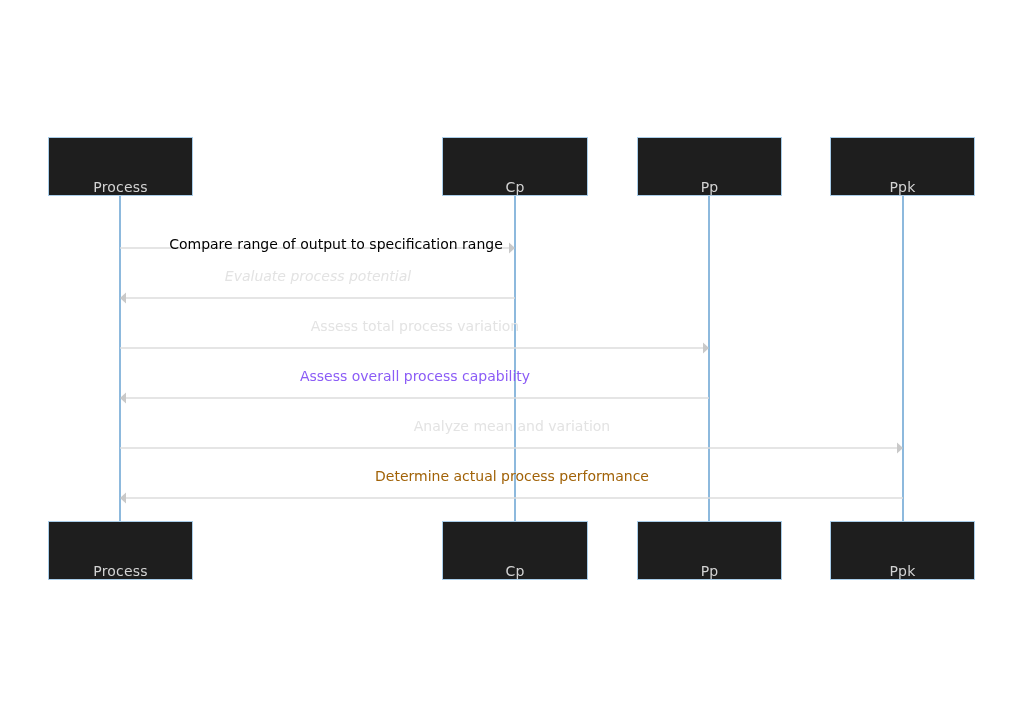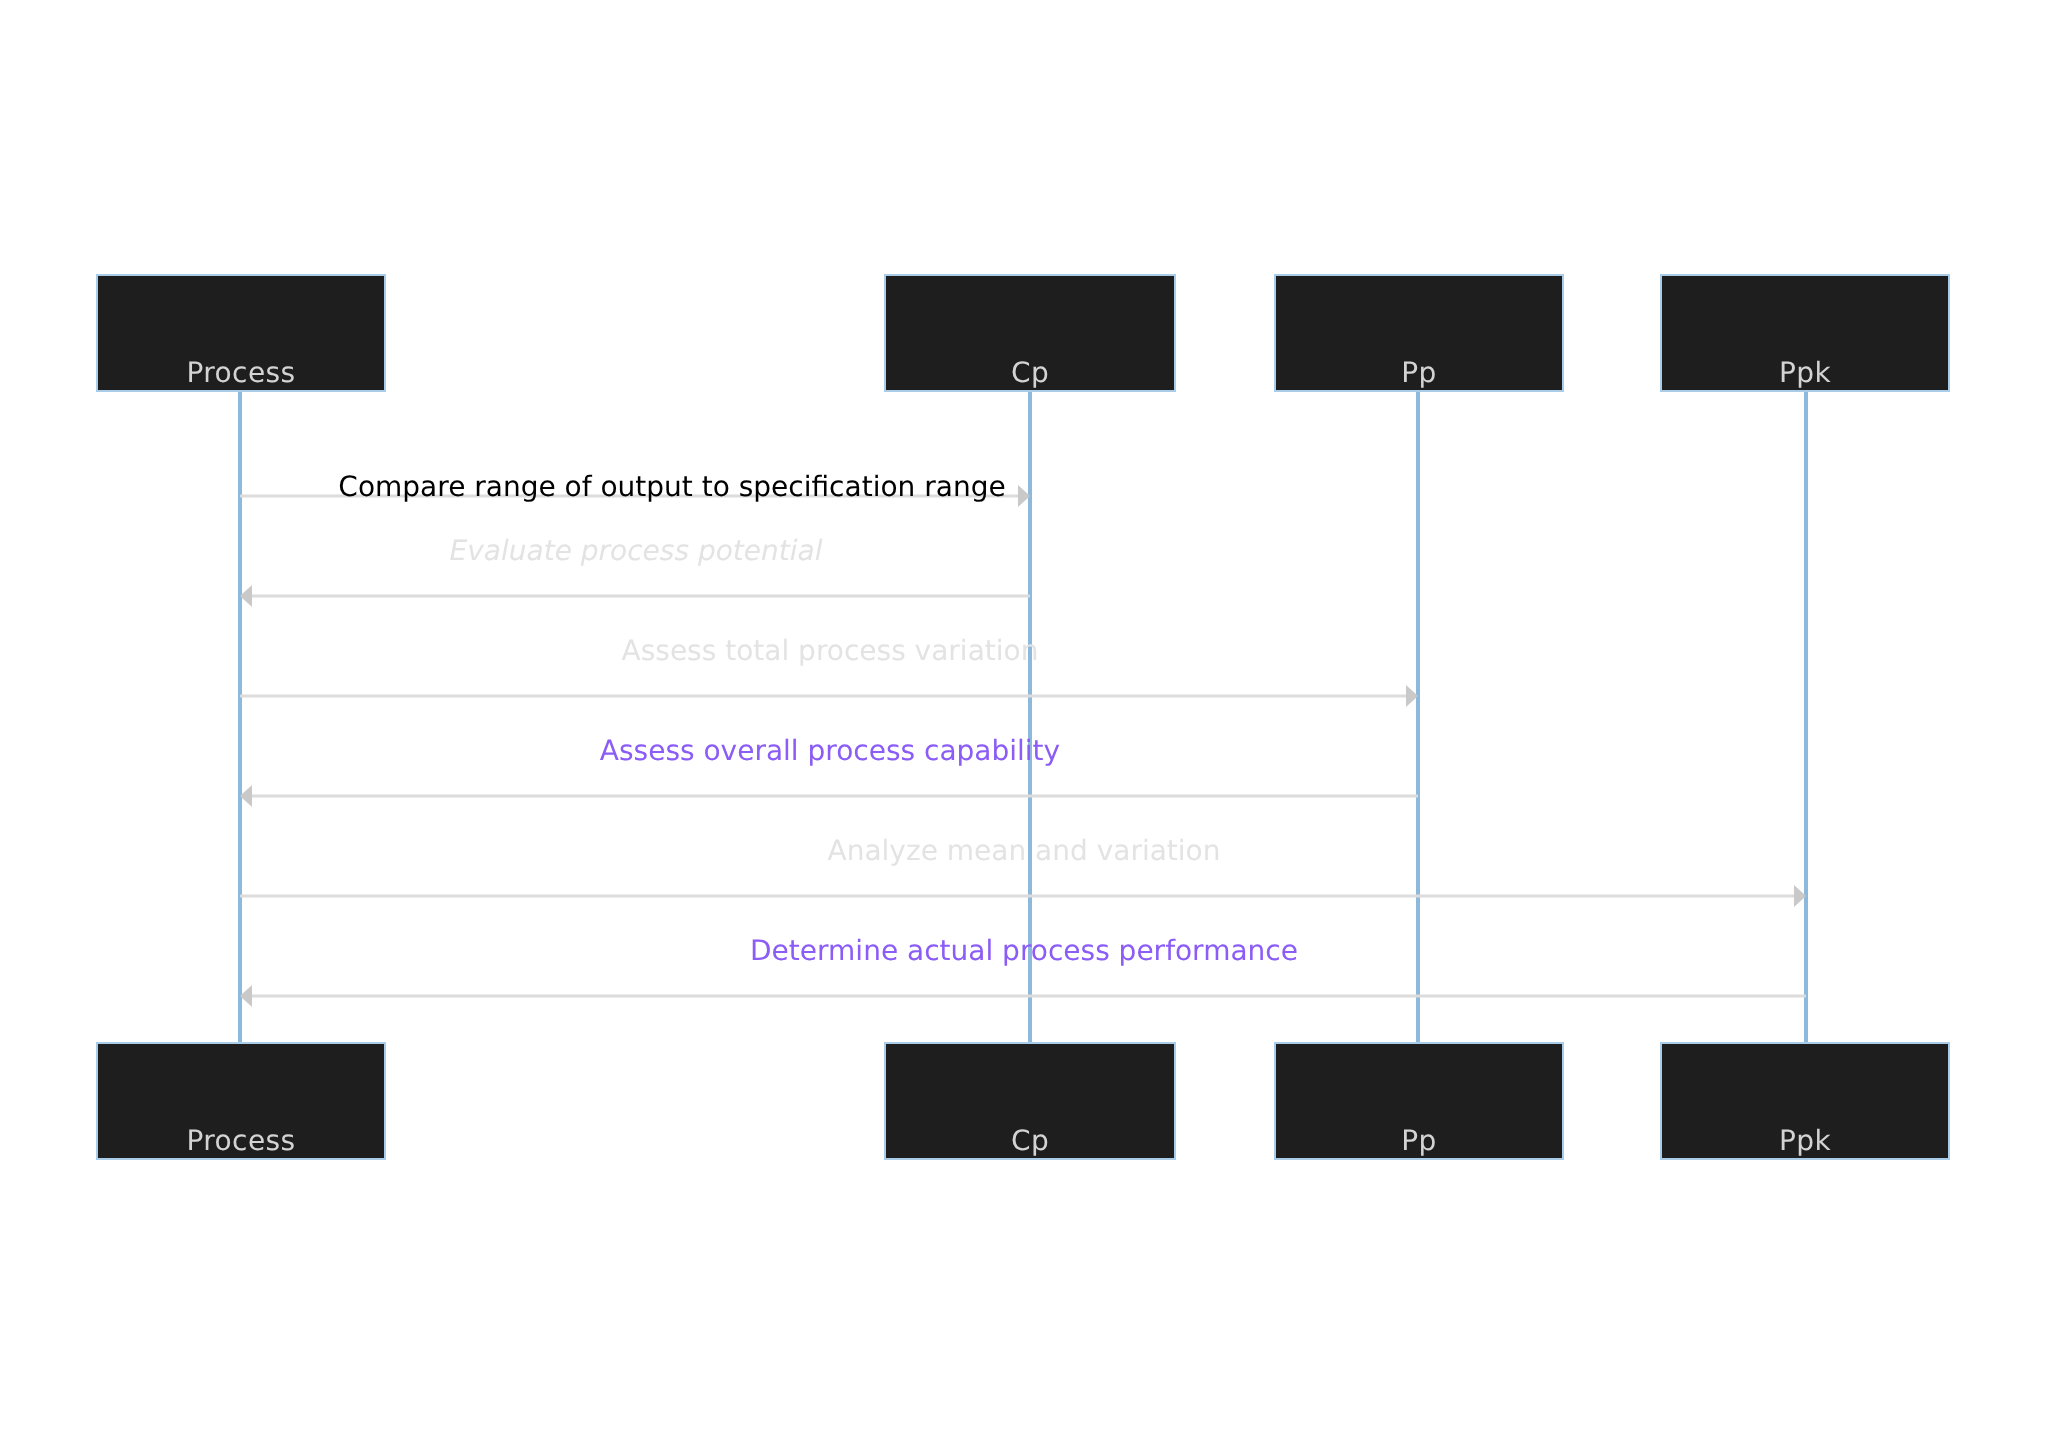--- a/index.html
+++ b/index.html
@@ -120,21 +120,21 @@
       <div class="participant-box" style="left: 830px; top: 521px; width: 145px; height: 59px; background: rgb(30, 30, 30); border-color: rgb(169, 205, 233);">
         <span class="participant-label" style="color: rgb(211, 211, 211);">Ppk</span>
       </div>
     </div>
   <div id="labels-layer">
       <div class="message-label" style="left: 336px; top: 219px; color: #000000; margin-top: 18px;">Compare range of output to specification range</div>
       <div class="message-label" style="left: 318px; top: 269px; color: rgb(227, 227, 227); font-style: italic;">Evaluate process potential</div>
       <div class="message-label" style="left: 415px; top: 319px; color: rgb(227, 227, 227);">Assess total process variation</div>
       <div class="message-label" style="left: 415px; top: 369px; color: #8b5cf6;">Assess overall process capability</div>
       <div class="message-label" style="left: 512px; top: 419px; color: rgb(227, 227, 227);">Analyze mean and variation</div>
-      <div class="message-label" style="left: 512px; top: 469px; color: #8b5cf6;">Determine actual process performance</div>
+      <div class="message-label" style="left: 512px; top: 469px; color: #a16207;">Determine actual process performance</div>
     </div>
   <div id="hit-layer">
       <div class="lifeline-hit" style="left: 116px; top: 196px; height: 325px;"></div>
       <div class="lifeline-hit" style="left: 511px; top: 196px; height: 325px;"></div>
       <div class="lifeline-hit" style="left: 705px; top: 196px; height: 325px;"></div>
       <div class="lifeline-hit" style="left: 899px; top: 196px; height: 325px;"></div>
       <div class="message-hit" style="left: 120px; width: 395px; top: 241px;"></div>
       <div class="message-hit" style="left: 120px; width: 395px; top: 291px;"></div>
       <div class="message-hit" style="left: 120px; width: 589px; top: 341px;"></div>
       <div class="message-hit" style="left: 120px; width: 589px; top: 391px;"></div>

